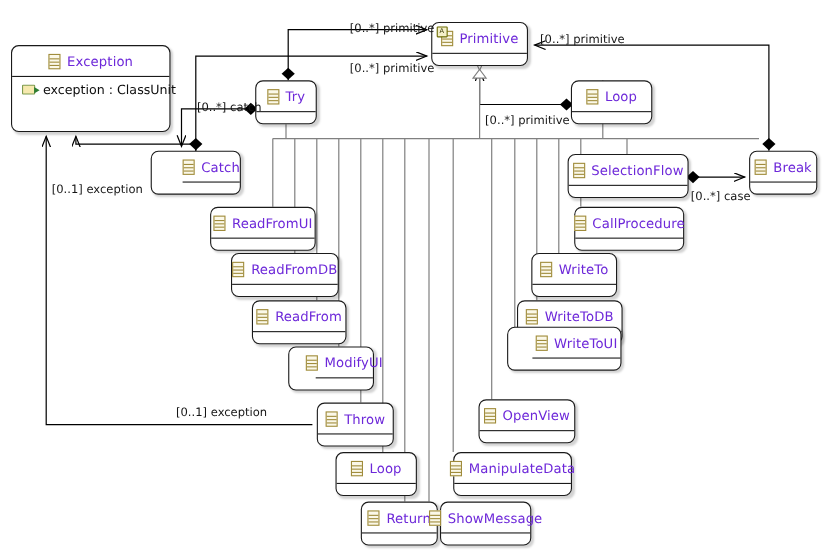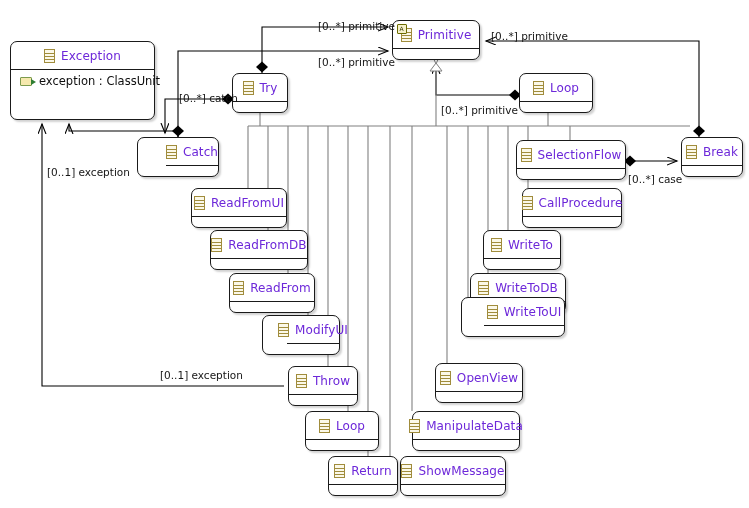--- a/index.html
+++ b/index.html
@@ -451,21 +451,21 @@
           <span class="cicon">
             <i class="l1"></i>
             <i class="l2"></i>
             <i class="l3"></i>
           </span>
           <span class="nm">Return</span>
         </div>
         <div class="sep"></div>
         <div class="body"></div>
       </div>
-      <div class="node" style="left: 400px; top: 456px; width: 106px; height: 40px;">
+      <div class="node" style="left: 400px; top: 456px; width: 83px; height: 40px;">
         <div class="hdr">
           <span class="cicon">
             <i class="l1"></i>
             <i class="l2"></i>
             <i class="l3"></i>
           </span>
           <span class="nm">ShowMessage</span>
         </div>
         <div class="sep"></div>
         <div class="body"></div>

